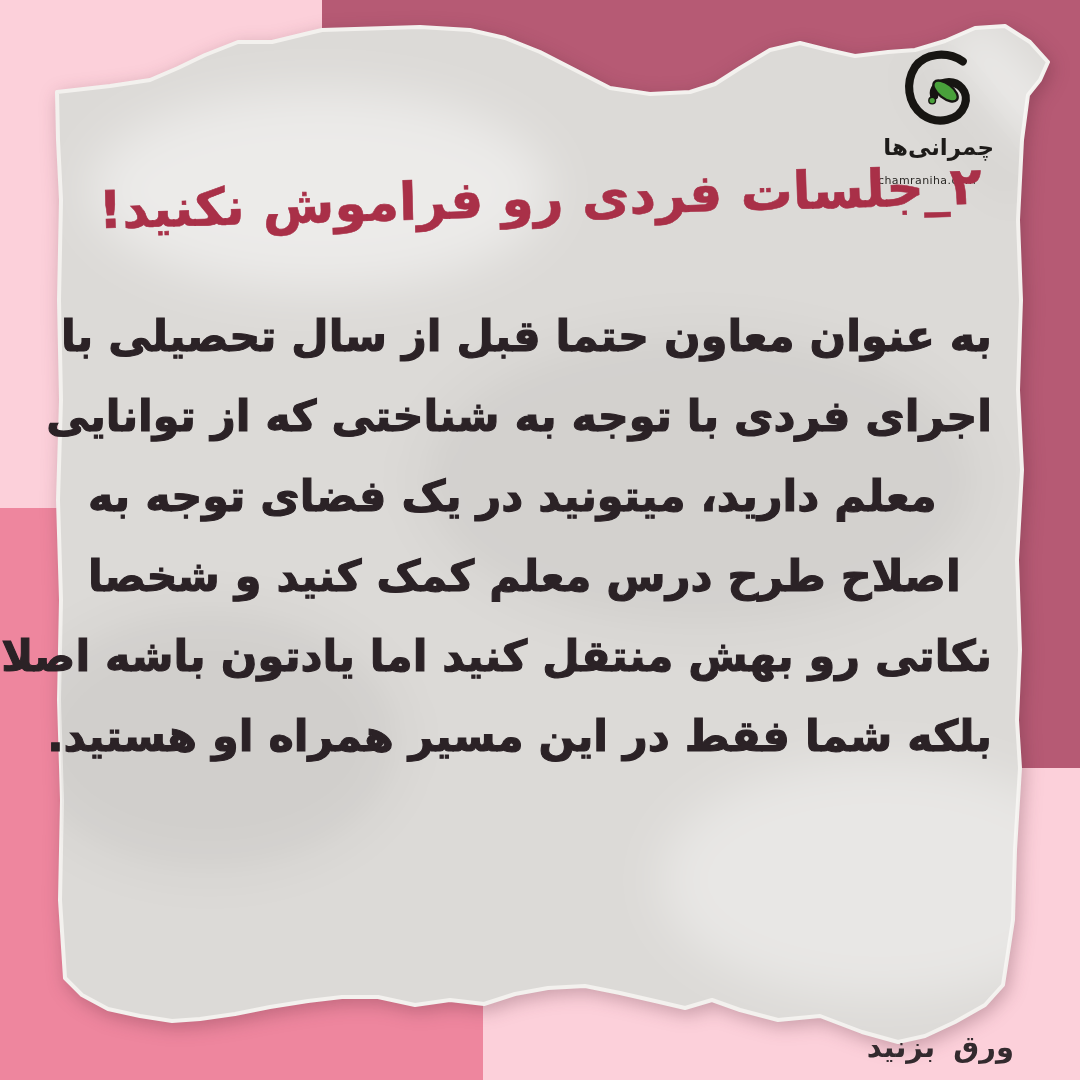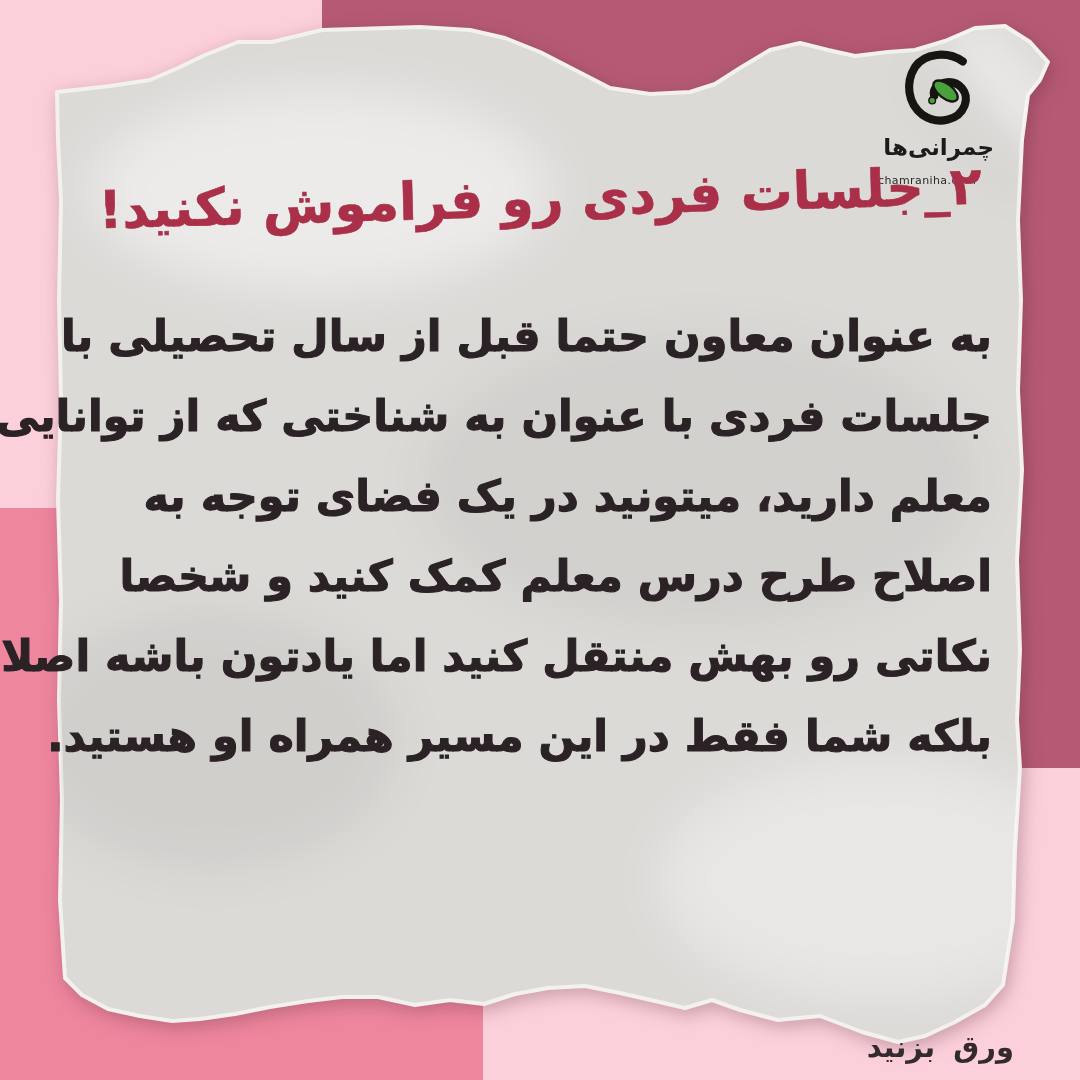--- a/index.html
+++ b/index.html
@@ -35,21 +35,21 @@
   .title{
     position:absolute;left:90px;top:168px;width:900px;margin:0;
     direction:rtl;text-align:center;
     font-size:52px;font-weight:bold;color:var(--title);
     -webkit-text-stroke:.6px var(--title);
     transform:rotate(-1.6deg);
     white-space:nowrap;
   }
   .body-text{
     position:absolute;left:88px;top:296px;width:904px;
-    direction:rtl;text-align:right;
+    direction:rtl;text-align:left;
     font-size:43px;font-weight:bold;color:var(--body-text);
     -webkit-text-stroke:1.1px var(--body-text);
   }
   .body-line{line-height:80px;white-space:nowrap;}
   .swipe-cta{
     position:absolute;right:66px;bottom:16px;
     direction:rtl;font-size:29px;font-weight:bold;color:var(--cta-text);
     letter-spacing:2px;word-spacing:8px;white-space:nowrap;margin-top:12px;
   }
 </style>
@@ -98,21 +98,21 @@
       <circle cx="46" cy="55" r="3.5" fill="var(--leaf-green)" stroke="#171512" stroke-width="1.5"></circle>
     </svg>
     <div class="logo-wordmark">چمرانی‌ها</div>
     <div class="logo-domain">chamraniha.com</div>
   </div>
 
   <h1 class="title">۲_جلسات فردی رو فراموش نکنید!</h1>
 
   <div class="body-text">
     <div class="body-line">به عنوان معاون حتما قبل از سال تحصیلی با</div>
-    <div class="body-line">جلسات فردی با عنوان به شناختی که از توانایی</div>
+    <div class="body-line">اجرای فردی با توجه به شناختی که از توانایی</div>
     <div class="body-line">معلم دارید، میتونید در یک فضای توجه به</div>
     <div class="body-line">اصلاح طرح درس معلم کمک کنید و شخصا</div>
     <div class="body-line">نکاتی رو بهش منتقل کنید اما یادتون باشه اصلا</div>
     <div class="body-line">بلکه شما فقط در این مسیر همراه او هستید.</div>
   </div>
 
   <div class="swipe-cta">ورق بزنید</div>
 
 </div>
 

